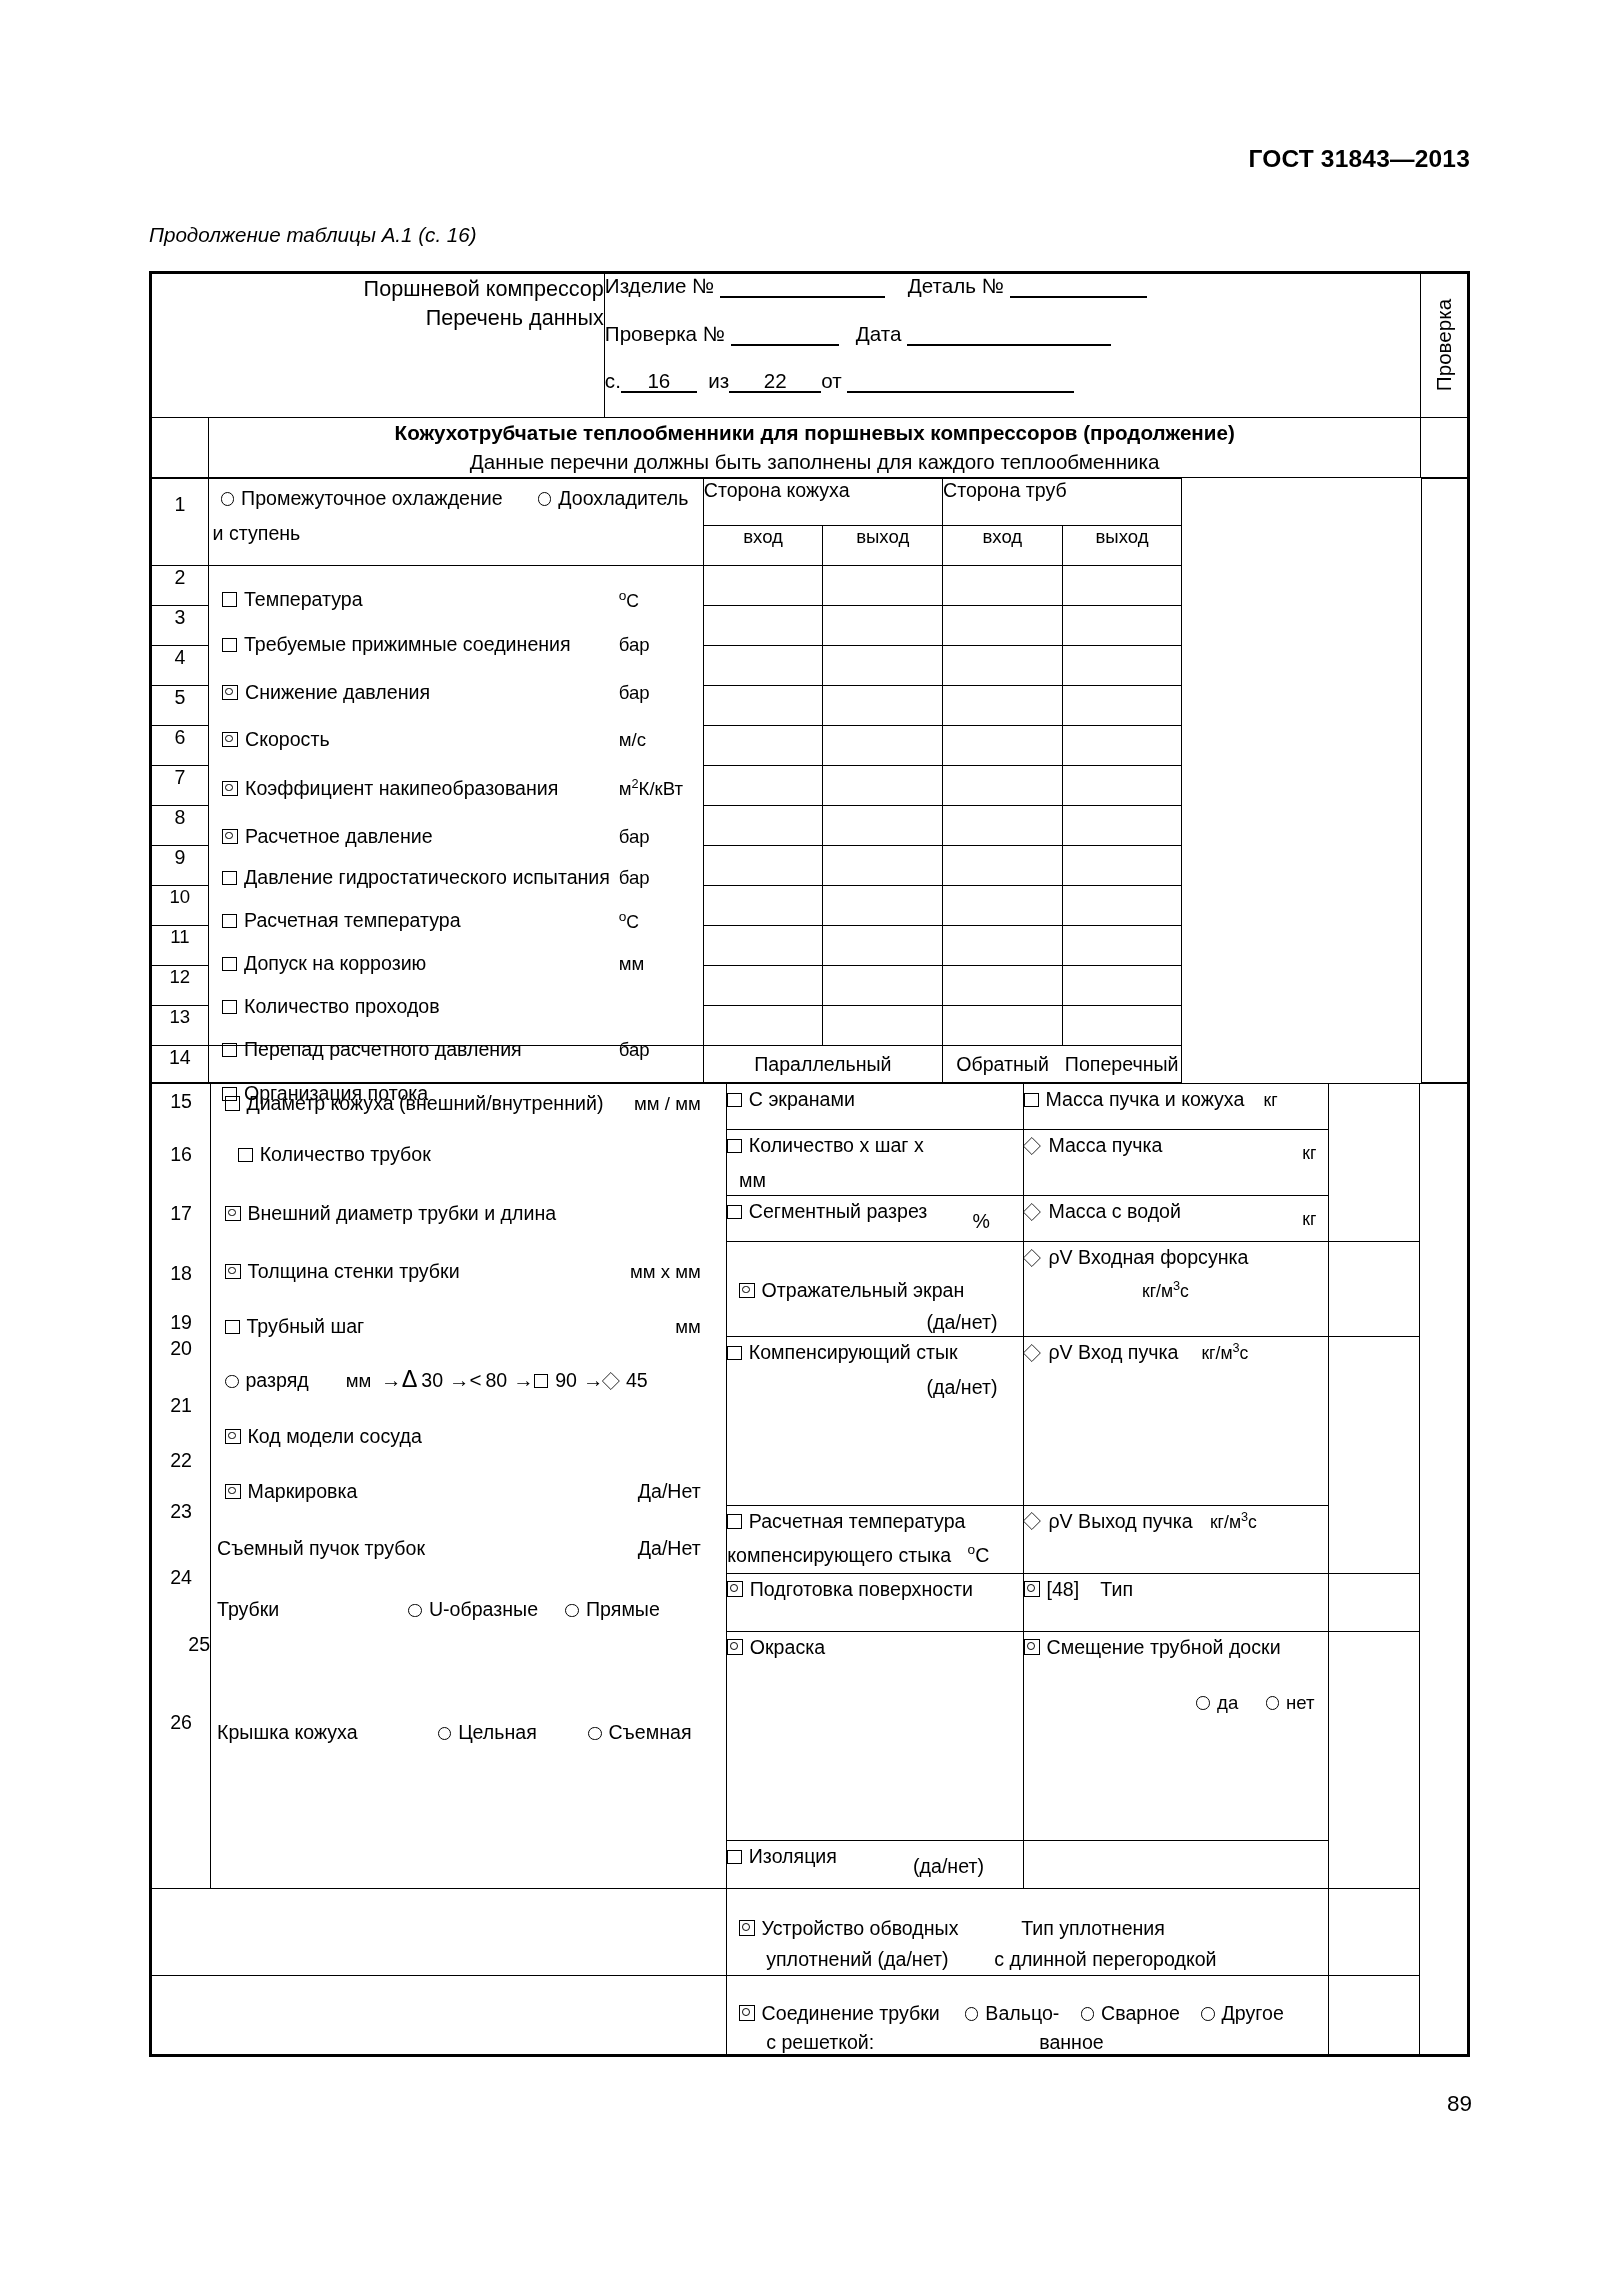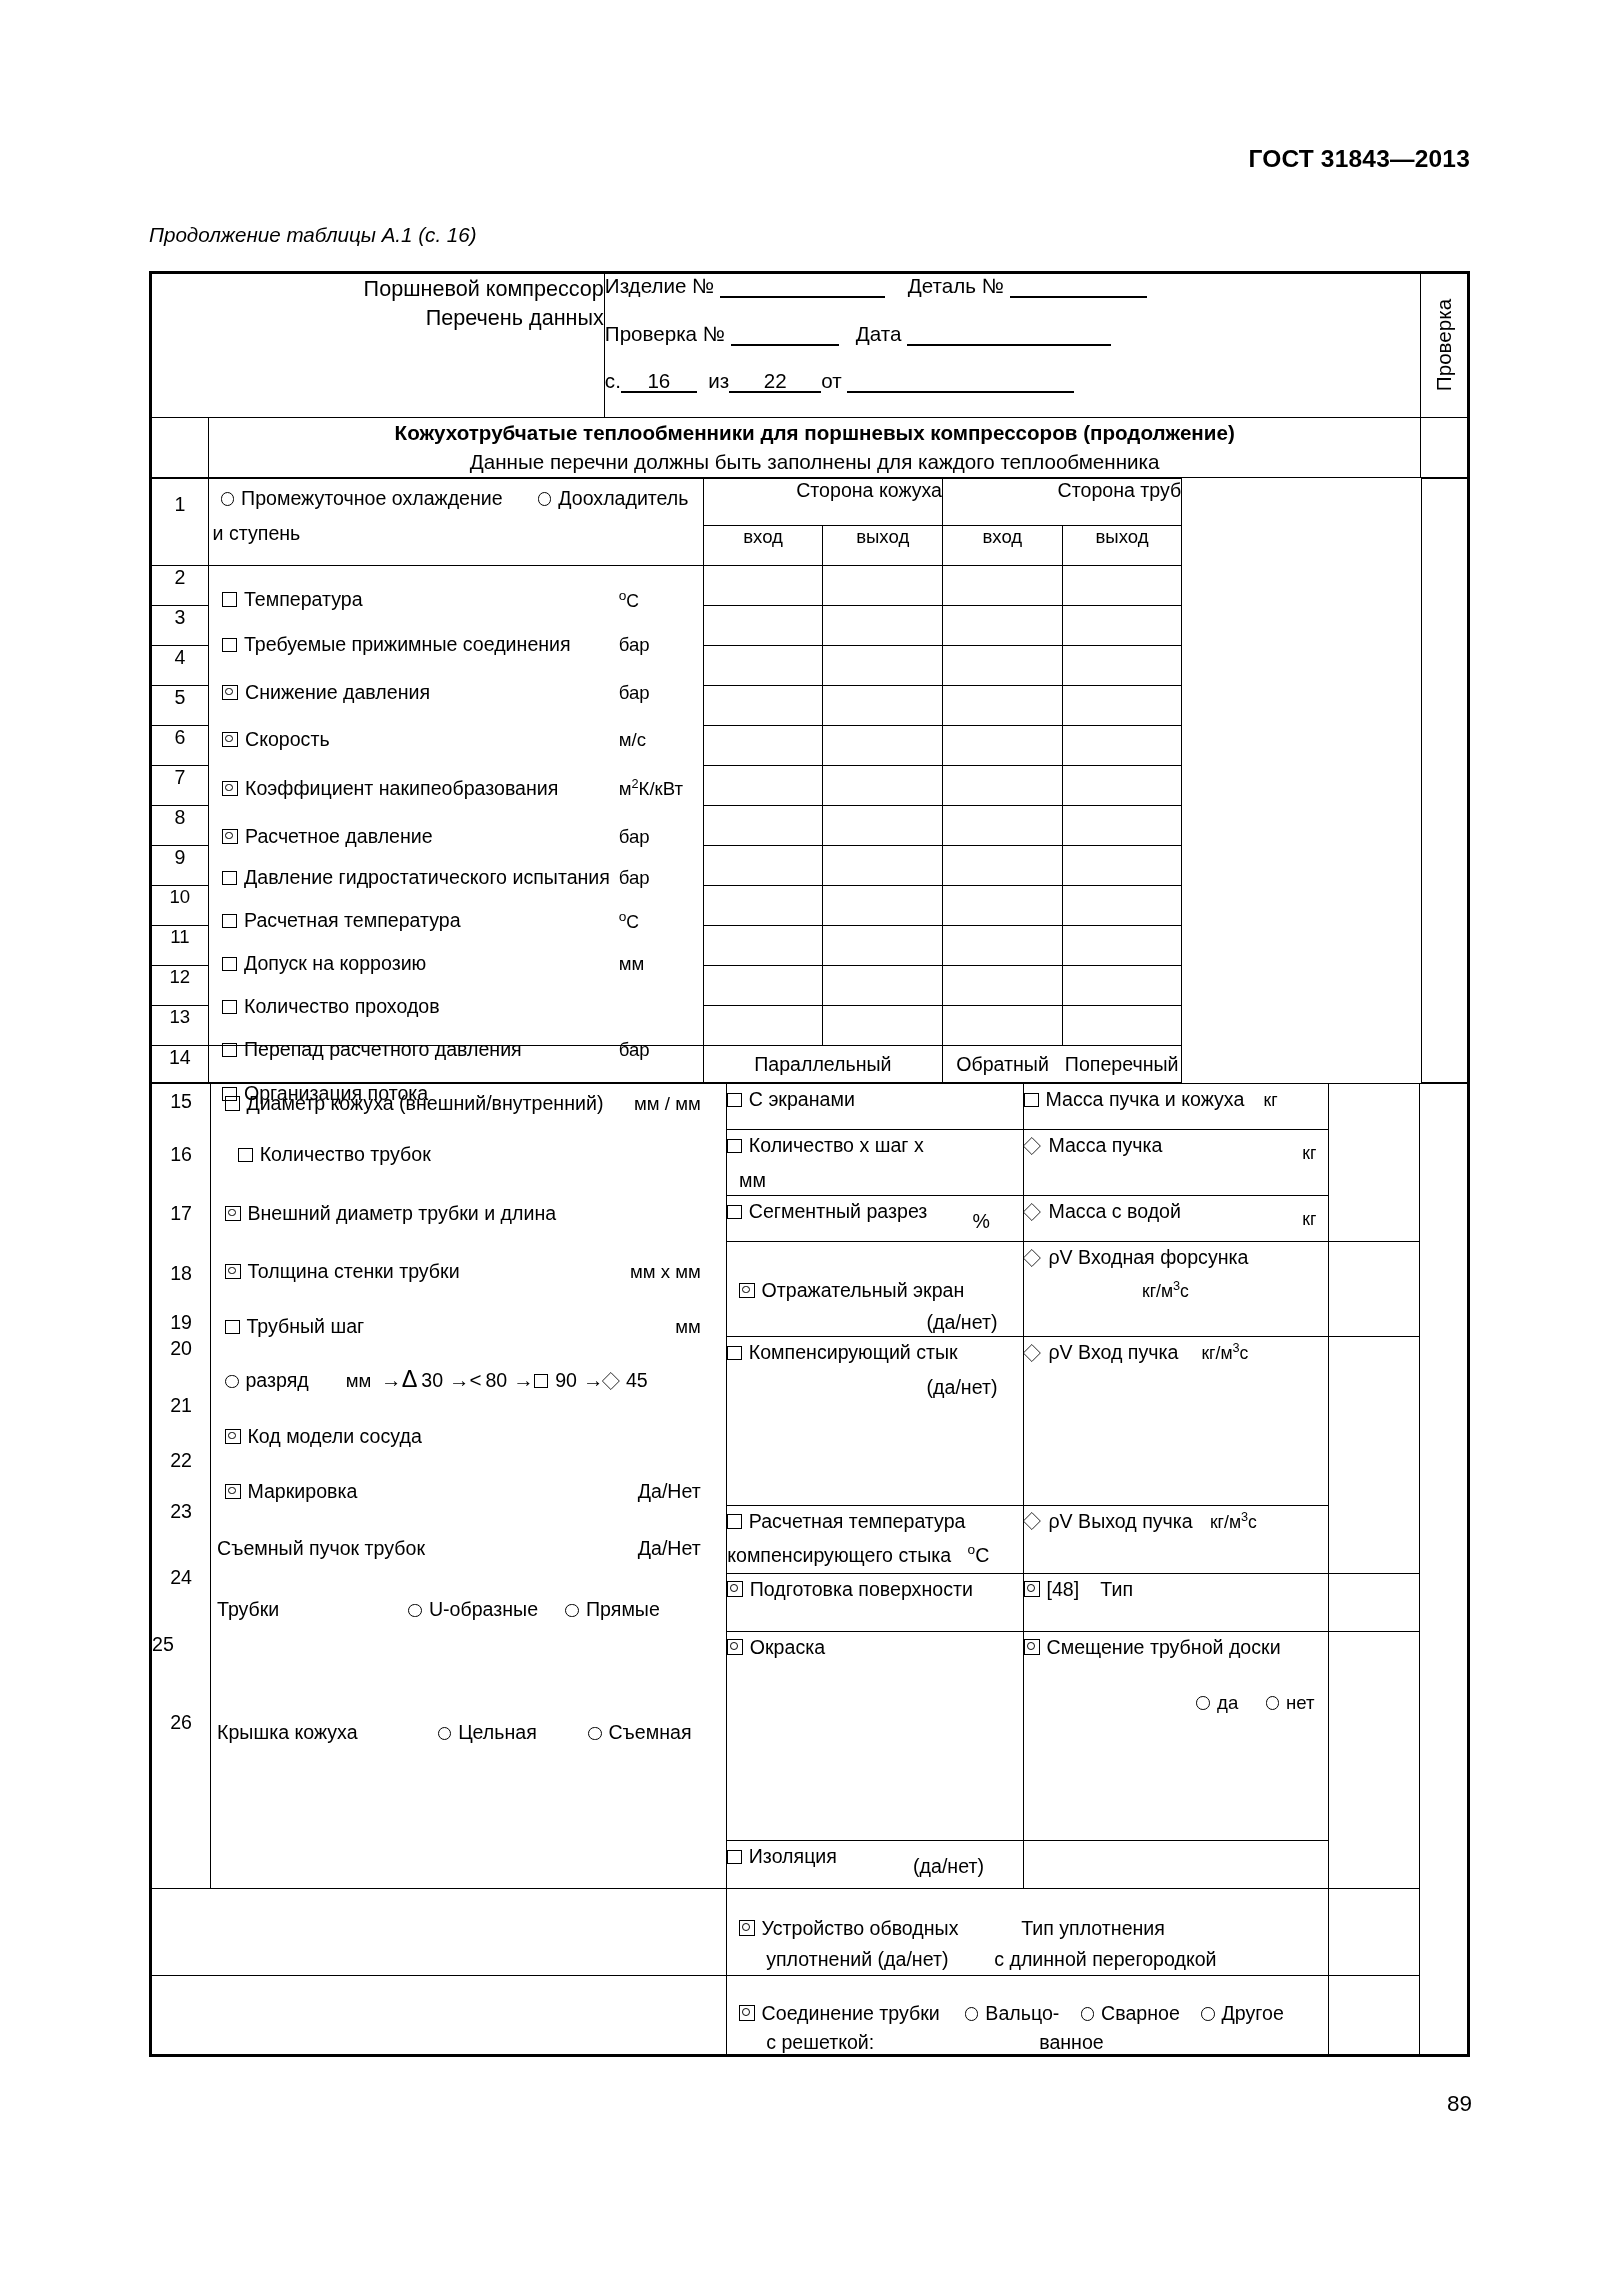--- a/index.html
+++ b/index.html
@@ -83,21 +83,21 @@
     font-size: 20.6px;
     line-height: 1.45;
     padding: 5.9px 3.9px 7.8px 3.9px;
   }
   .sec-head .b { font-weight: bold; }
 
   
   .numcol { width: 49px; text-align: center; font-size: 19.6px; }
 
   .colhdr {
-    text-align: right;
+    text-align: left;
     font-size: 19.6px;
     vertical-align: middle;
     height: 45px;
   }
   .subhdr {
     text-align: center;
     font-size: 18.6px;
     vertical-align: middle;
     height: 39px;
   }
@@ -416,21 +416,21 @@
                 <div style="position: absolute; left: 0px; right: 0px; top: 5.9px; text-align: center; font-size: 19.6px;">15</div>
                 <div style="position: absolute; left: 0px; right: 0px; top: 59px; text-align: center; font-size: 19.6px;">16</div>
                 <div style="position: absolute; left: 0px; right: 0px; top: 118px; text-align: center; font-size: 19.6px;">17</div>
                 <div style="position: absolute; left: 0px; right: 0px; top: 178px; text-align: center; font-size: 19.6px;">18</div>
                 <div style="position: absolute; left: 0px; right: 0px; top: 227px; text-align: center; font-size: 19.6px;">19</div>
                 <div style="position: absolute; left: 0px; right: 0px; top: 253px; text-align: center; font-size: 19.6px;">20</div>
                 <div style="position: absolute; left: 0px; right: 0px; top: 310px; text-align: center; font-size: 19.6px;">21</div>
                 <div style="position: absolute; left: 0px; right: 0px; top: 365px; text-align: center; font-size: 19.6px;">22</div>
                 <div style="position: absolute; left: 0px; right: 0px; top: 416px; text-align: center; font-size: 19.6px;">23</div>
                 <div style="position: absolute; left: 0px; right: 0px; top: 482px; text-align: center; font-size: 19.6px;">24</div>
-                <div style="position: absolute; left: 0px; right: 0px; top: 549px; text-align: left; font-size: 19.6px;">25</div>
+                <div style="position: absolute; left: 0px; right: 0px; top: 549px; text-align: right; font-size: 19.6px;">25</div>
                 <div style="position: absolute; left: 0px; right: 0px; top: 627px; text-align: center; font-size: 19.6px;">26</div>
               </div>
         </td>
 
         <td rowspan="9" style="padding:0;position:relative;height:804px">
           <div class="grid-abs" id="left-list">
                 <div class="item" style="left: 13.7px; top: 7.8px;"><span class="mk mk-sq"></span><span>Диаметр кожуха (внешний/внутренний)</span></div>
                 <div class="item" style="right: 25.5px; top: 7.8px;"><span style="font-size:18.6px">мм / мм</span></div>
                 <div class="item" style="left: 27px; top: 59px;"><span class="mk mk-sq"></span><span>Количество трубок</span></div>
                 <div class="item" style="left: 13.7px; top: 118px;"><span class="mk mk-sqc"></span><span>Внешний диаметр трубки и длина</span></div>

